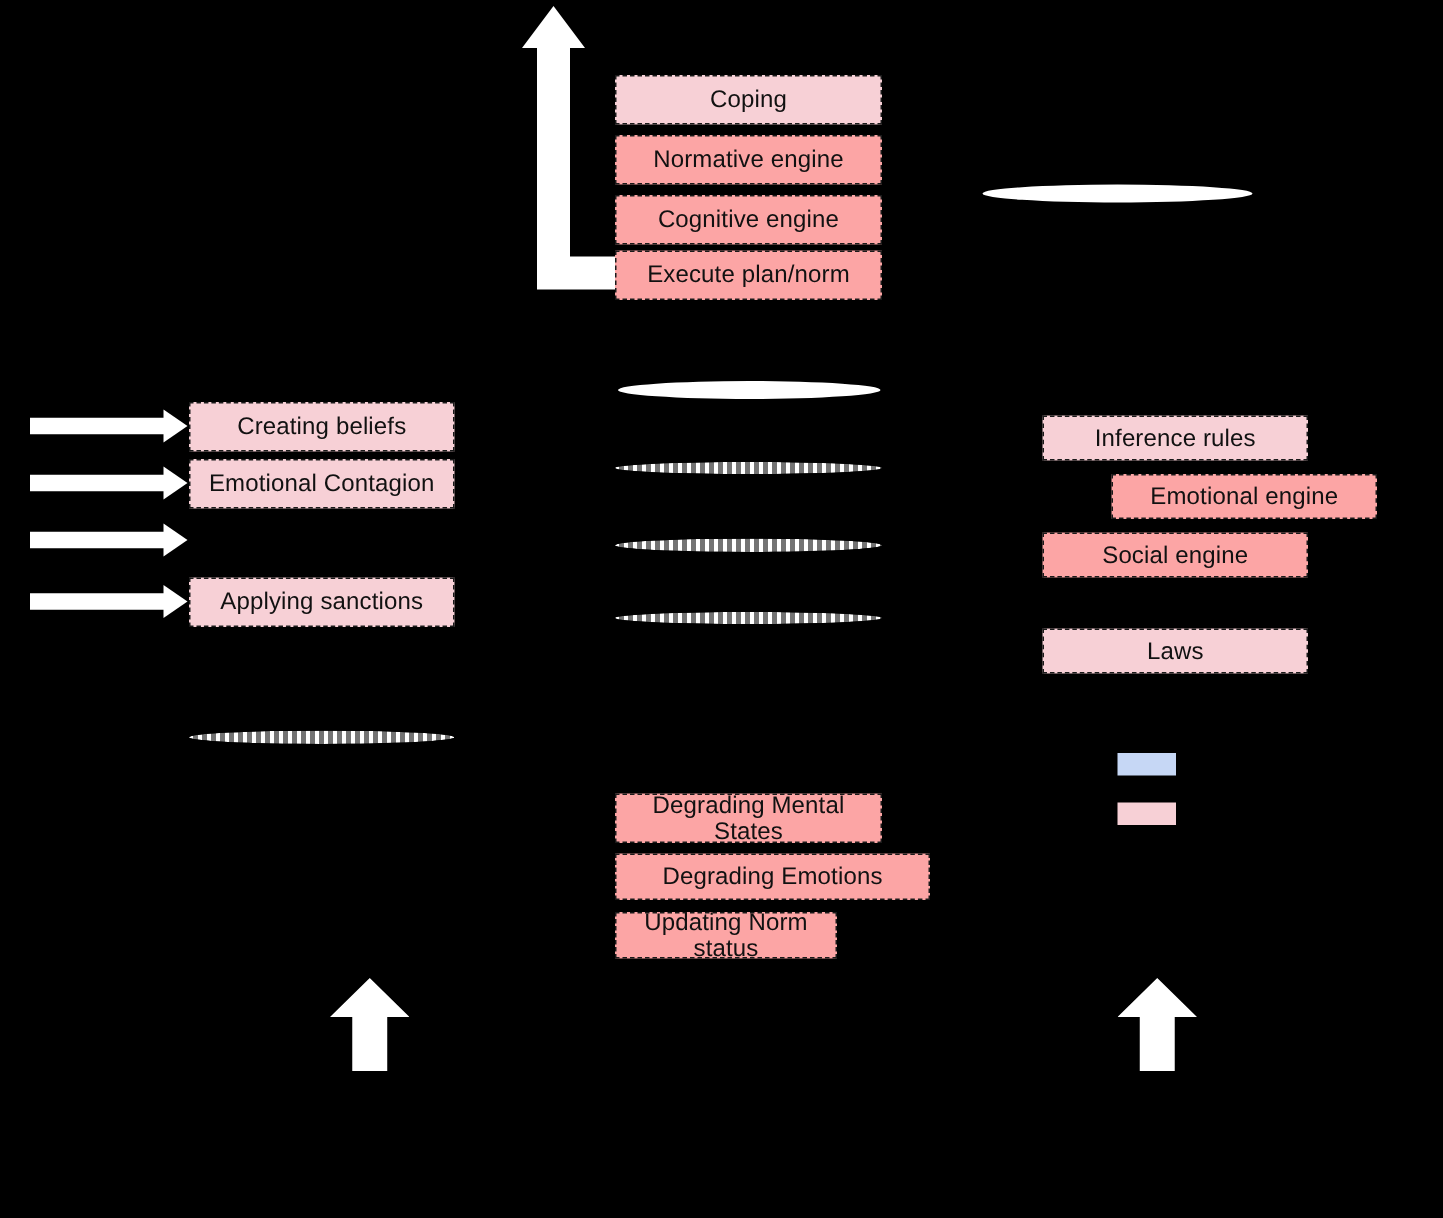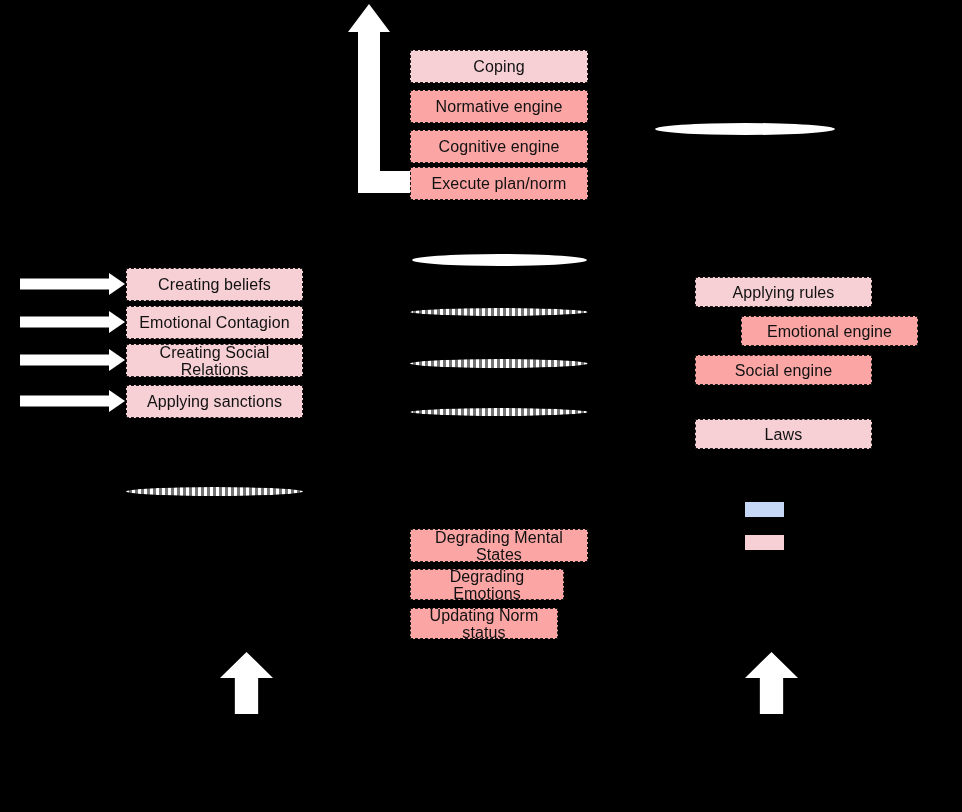--- a/index.html
+++ b/index.html
@@ -148,54 +148,51 @@
     <div class="shaft" style="width:90px;"></div>
     <div class="head"></div>
   </div>
 
   <div class="box pink" style="left:126px; top:268px; width:177px; height:33px;">
     <span>Creating beliefs</span>
   </div>
   <div class="box pink" style="left:126px; top:306px; width:177px; height:33px;">
     <span>Emotional Contagion</span>
   </div>
-  <div class="box pink" style="left:126px; top:344px; width:177px; height:33px;">
-    <span>Creating Social Relations</span>
-  </div>
   <div class="box pink" style="left:126px; top:385px; width:177px; height:33px;">
     <span>Applying sanctions</span>
   </div>
 
   <div class="collapsed jag" style="left:126px; top:487px; width:177px; height:9px;"></div>
 
   <div class="collapsed" style="left:412px; top:254px; width:175px; height:12px;"></div>
   <div class="collapsed jag" style="left:410px; top:308px; width:178px; height:8px;"></div>
   <div class="collapsed jag" style="left:410px; top:359px; width:178px; height:9px;"></div>
   <div class="collapsed jag" style="left:410px; top:408px; width:178px; height:8px;"></div>
 
   <div class="box pink" style="left:695px; top:277px; width:177px; height:30px;">
-    <span>Applying rules</span>
+    <span>Inference rules</span>
   </div>
   <div class="box blue" style="left:695px; top:316px; width:177px; height:30px;margin-left:46px;">
     <span>Emotional engine</span>
   </div>
   <div class="box blue" style="left:695px; top:355px; width:177px; height:30px;">
     <span>Social engine</span>
   </div>
   <div class="box pink" style="left:695px; top:396px; width:177px; height:30px;margin-top:23px;">
     <span>Laws</span>
   </div>
 
   <div class="swatch blue" style="left:745px; top:502px; width:39px; height:15px;"></div>
   <div class="swatch pink" style="left:745px; top:535px; width:39px; height:15px;"></div>
 
   <div class="box blue" style="left:410px; top:529px; width:178px; height:33px;">
     <span>Degrading Mental States</span>
   </div>
-  <div class="box blue" style="left:410px; top:569px; width:154px; height:31px;">
+  <div class="box blue" style="left:410px; top:569px; width:210px; height:31px;">
     <span>Degrading Emotions</span>
   </div>
   <div class="box blue" style="left:410px; top:608px; width:148px; height:31px;align-items:center;">
     <span>Updating Norm status</span>
   </div>
 
   <div class="arrow-up" style="left:220px; top:652px; width:53px; height:62px;"></div>
   <div class="arrow-up" style="left:745px; top:652px; width:53px; height:62px;"></div>
 
 </div>

